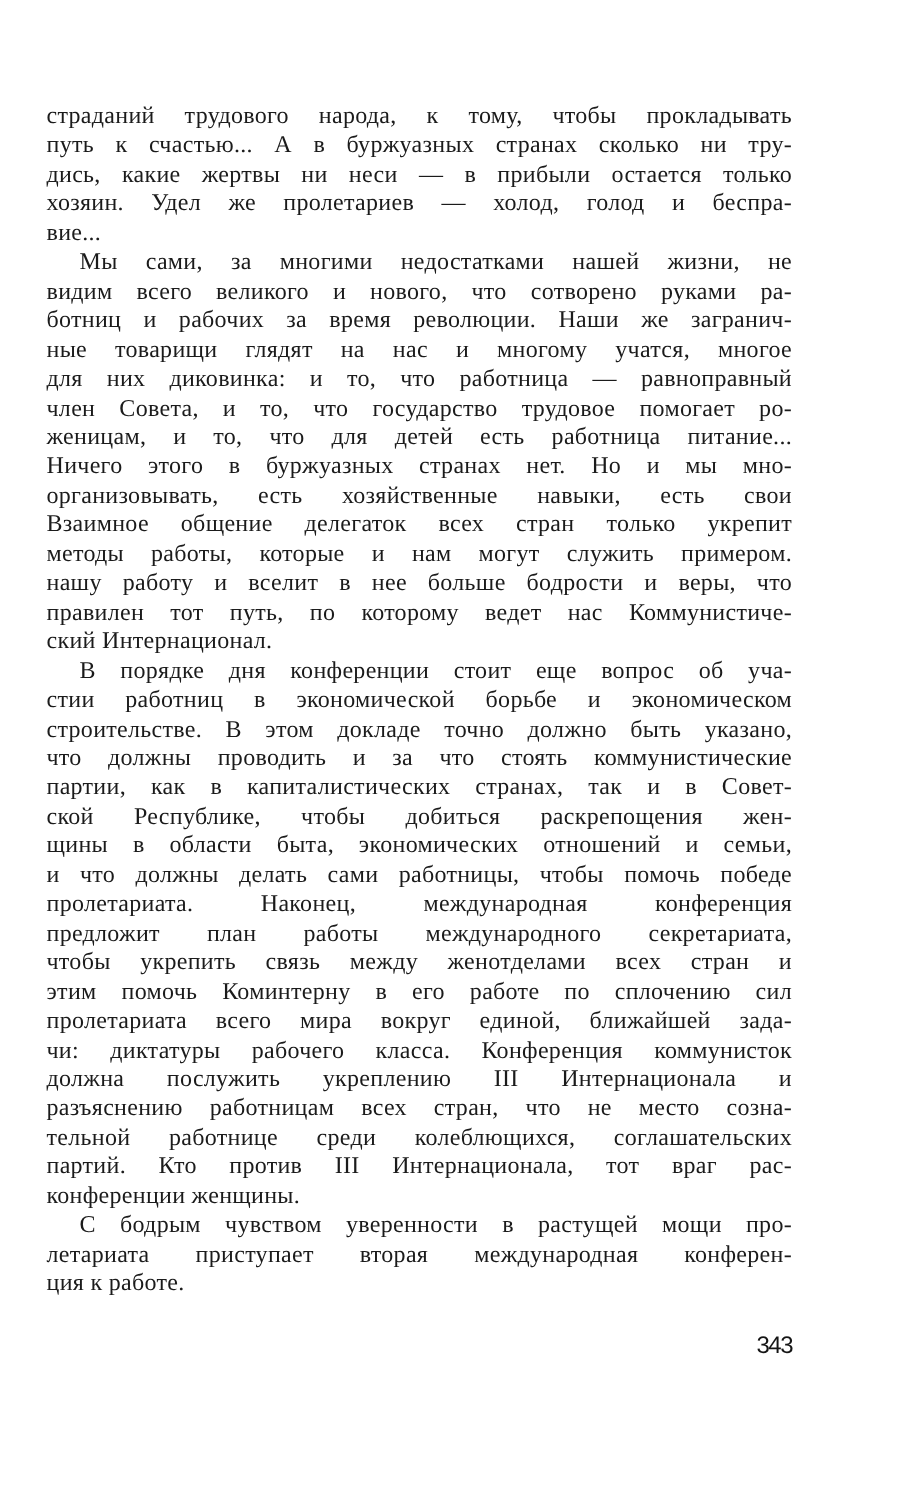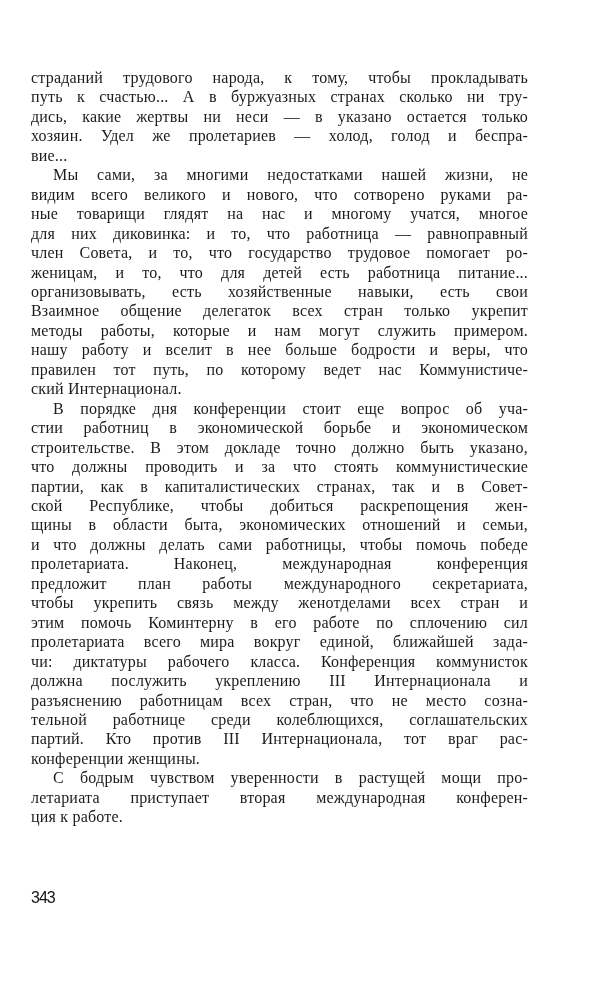--- a/index.html
+++ b/index.html
@@ -33,43 +33,45 @@
     text-align-last: left;
   }
   .line.indent {
     text-indent: 22px;
   }
   .page-number {
     position: absolute;
     left: 31px;
     top: 889px;
     width: 497px;
-    text-align: left;
+    text-align: right;
     font-family: "Liberation Sans", sans-serif;
     font-size: 16px;
     letter-spacing: -1px;
     color: #151515;
   }
 </style>
 </head>
 <body>
 
 <main class="page">
   <section class="text-block">
       <div class="line">страданий трудового народа, к тому, чтобы прокладывать</div>
       <div class="line">путь к счастью... А в буржуазных странах сколько ни тру-</div>
-      <div class="line">дись, какие жертвы ни неси — в указано остается только</div>
+      <div class="line">дись, какие жертвы ни неси — в прибыли остается только</div>
       <div class="line">хозяин. Удел же пролетариев — холод, голод и беспра-</div>
       <div class="line last">вие...</div>
       <div class="line indent">Мы сами, за многими недостатками нашей жизни, не</div>
       <div class="line">видим всего великого и нового, что сотворено руками ра-</div>
+      <div class="line">ботниц и рабочих за время революции. Наши же загранич-</div>
       <div class="line">ные товарищи глядят на нас и многому учатся, многое</div>
       <div class="line">для них диковинка: и то, что работница — равноправный</div>
       <div class="line">член Совета, и то, что государство трудовое помогает ро-</div>
       <div class="line">женицам, и то, что для детей есть работница питание...</div>
+      <div class="line">Ничего этого в буржуазных странах нет. Но и мы мно-</div>
       <div class="line">организовывать, есть хозяйственные навыки, есть свои</div>
       <div class="line">Взаимное общение делегаток всех стран только укрепит</div>
       <div class="line">методы работы, которые и нам могут служить примером.</div>
       <div class="line">нашу работу и вселит в нее больше бодрости и веры, что</div>
       <div class="line">правилен тот путь, по которому ведет нас Коммунистиче-</div>
       <div class="line last">ский Интернационал.</div>
       <div class="line indent">В порядке дня конференции стоит еще вопрос об уча-</div>
       <div class="line">стии работниц в экономической борьбе и экономическом</div>
       <div class="line">строительстве. В этом докладе точно должно быть указано,</div>
       <div class="line">что должны проводить и за что стоять коммунистические</div>

